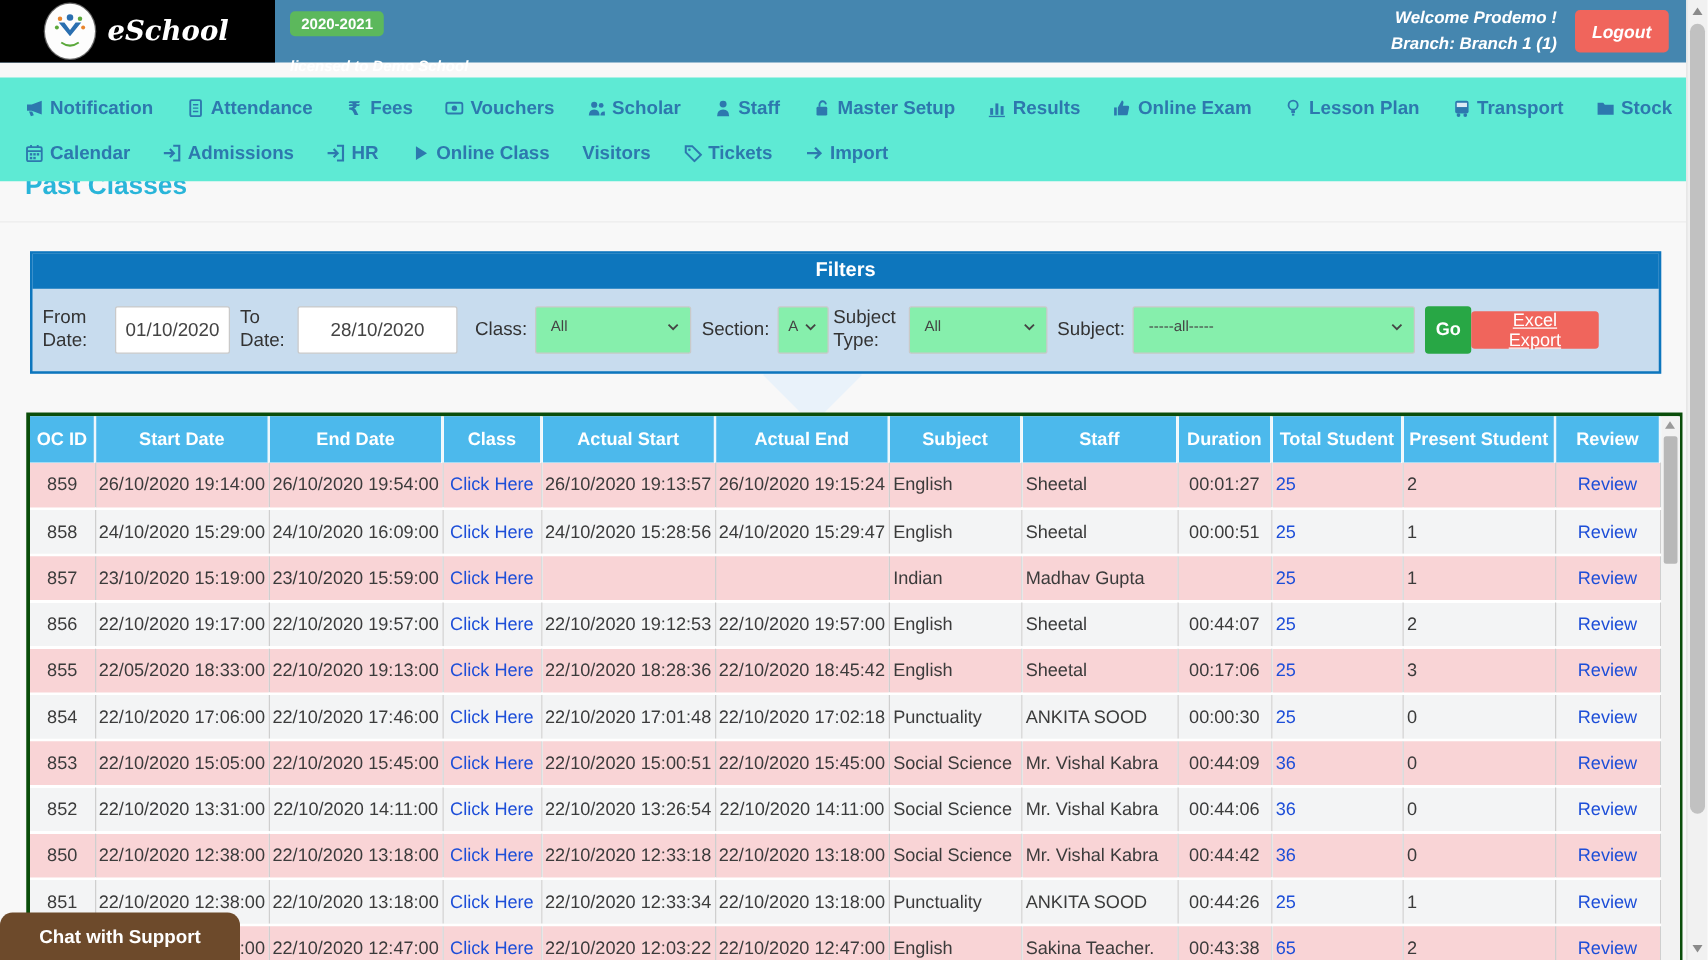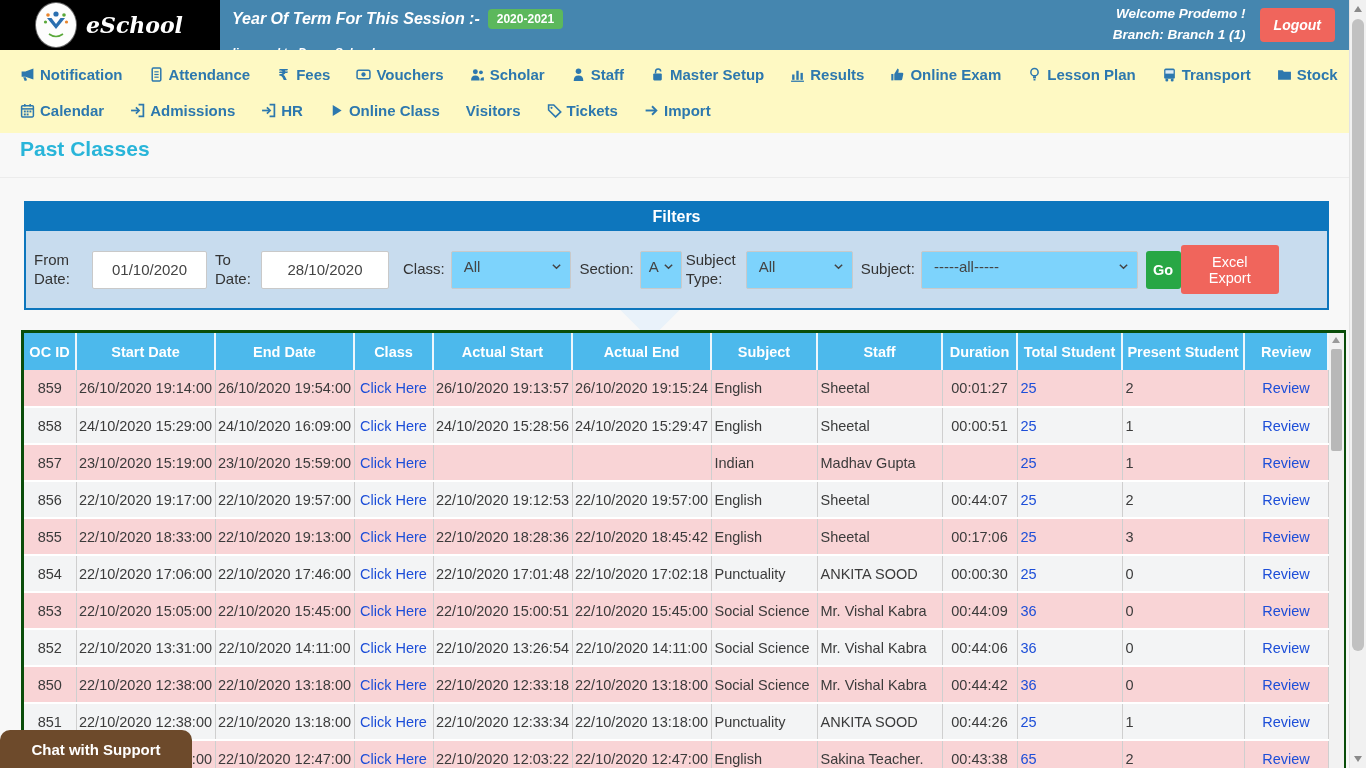--- a/index.html
+++ b/index.html
@@ -12,42 +12,42 @@
   .brand-name { color:#fff; font-size:22px; font-style:italic; font-weight:bold; font-family:"DejaVu Serif","Liberation Serif",serif; }
   .session-block { flex:0 0 auto; padding:9px 0 0 12px; color:#fff; }
   .session-line1 { font-size:16px; font-weight:bold; font-style:italic; display:flex; align-items:center; gap:8px; }
   .session-badge { background:#5cb85c; color:#fff; font-size:12px; font-weight:bold; padding:3px 9px; border-radius:4px; font-style:normal; }
   .licensed { font-size:12px; font-weight:bold; font-style:italic; margin-top:17px; }
   .header-right { margin-left:auto; display:flex; align-items:center; gap:14px; padding-right:14px; }
   .welcome-box { text-align:right; color:#fff; font-size:13.5px; font-weight:bold; font-style:italic; line-height:1.55; }
   .logout-btn { background:#f0655c; color:#fff; border:none; font-size:14px; font-weight:bold; font-style:italic; padding:9px 14px; border-radius:4px; cursor:pointer; }
 
   
-  .navbar { position:absolute; top:50px; left:0; width:1349px; height:83px; background:#fef9c3; z-index:5; padding:6px 0 0 20px; }
+  .navbar { position:absolute; top:62px; left:0; width:1349px; height:83px; background:#5eead4; z-index:5; padding:6px 0 0 20px; }
   .nav-row { display:flex; align-items:center; height:36px; gap:26px; }
   .nav-item { display:flex; align-items:center; gap:5px; color:#2d78ae; font-size:15px; font-weight:bold; text-decoration:none; cursor:pointer; white-space:nowrap; }
   .nav-item svg { width:15px; height:15px; color:#2d78ae; flex:0 0 auto; }
 
   
   .page-title { position:absolute; top:137px; left:20px; font-size:21px; font-weight:bold; color:#29b5d9; z-index:4; }
   .title-divider { position:absolute; top:177px; left:0; width:1349px; border-top:1px solid #ececec; }
 
   
   .diamond { position:absolute; left:622px; top:272px; width:56px; height:56px; background:#e9f2fa; transform:rotate(45deg); z-index:1; }
 
   
   .filters-panel { position:absolute; top:201px; left:24px; width:1305px; z-index:2; border:2px solid #0d76bd; background:#c8dcee; }
   .filters-header { height:28px; background:#0d76bd; color:#fff; font-size:16px; font-weight:bold; text-align:center; line-height:28px; }
   .filters-body { display:flex; align-items:center; padding:14px 12px 14px 8px; }
   .f-label { font-size:15px; color:#333; line-height:1.25; flex:0 0 auto; }
   .f-input { height:38px; background:#fff; border:1px solid #c9c9c9; border-radius:2px; font-size:15px; color:#444; text-align:center; font-family:inherit; }
-  .f-select { height:38px; background:#7dd3fc; border:1px solid #c9c9c9; border-radius:2px; display:flex; align-items:center; justify-content:space-between; padding:0 8px 6px 12px; font-size:15px; color:#444; cursor:pointer; }
+  .f-select { height:38px; background:#86efac; border:1px solid #c9c9c9; border-radius:2px; display:flex; align-items:center; justify-content:space-between; padding:0 8px 6px 12px; font-size:12px; color:#444; cursor:pointer; }
   .f-select svg { width:11px; height:11px; color:#444; flex:0 0 auto; margin-left:4px; }
   .go-btn { height:38px; width:38px; background:#28a745; border:none; border-radius:3px; color:#fff; font-size:14.5px; font-weight:bold; cursor:pointer; margin-left:8px; }
-  .excel-btn { height:49px; background:#f0655c; border:none; border-radius:3px; color:#fff; font-size:14.5px; padding:0 12px; cursor:pointer; margin-left:auto; margin-right:36px; }
+  .excel-btn { height:30px; background:#f0655c; border:none; border-radius:3px; color:#fff; font-size:14.5px; padding:0 12px; cursor:pointer; margin-left:auto; margin-right:36px;text-decoration:underline; }
 
   
   .table-wrap { position:absolute; top:330px; left:21px; width:1325px; border:3px solid #0a4d0a; background:#fff; display:flex; z-index:3; }
   table { border-collapse:collapse; table-layout:fixed; width:1304px; }
   th { background:#4cb9ec; color:#fff; font-size:14.5px; font-weight:bold; height:37px; border-right:2px solid #eef7fc; text-align:center; overflow:hidden; }
   td { height:37px; font-size:14.5px; color:#3b3b3b; border-right:1px solid #cfcfcf; border-bottom:2px solid #fff; overflow:hidden; white-space:nowrap; }
   tr.r-pink td { background:#f9d4d6; }
   tr.r-gray td { background:#f3f4f5; }
   td.al-c { text-align:center; }
   td.al-l { text-align:left; padding-left:3px; }
@@ -80,21 +80,20 @@
         <circle cx="23" cy="7" r="1.8" fill="#5aa83a"></circle>
         <circle cx="4.5" cy="14" r="1.6" fill="#5aa83a"></circle>
         <circle cx="25.5" cy="14" r="1.6" fill="#e8842c"></circle>
         <path d="M8 26 q7 5 14 0" stroke="#5aa83a" stroke-width="1.6" fill="none"></path>
       </svg>
     </span>
     <span class="brand-name">eSchool</span>
   </div>
   <div class="session-block">
     <div class="session-line1">
-      <span>Year Of Term For This Session :-</span>
       <span class="session-badge">2020-2021</span>
     </div>
     <div class="licensed">licensed to Demo School</div>
   </div>
   <div class="header-right">
     <div class="welcome-box">
       <div>Welcome Prodemo !</div>
       <div>Branch: Branch 1 (1)</div>
     </div>
     <button class="logout-btn">Logout</button>
@@ -260,21 +259,21 @@
 
 <div class="page-title">Past Classes</div>
 <div class="title-divider"></div>
 
 <div class="diamond"></div>
 
 <div class="filters-panel">
   <div class="filters-header">Filters</div>
   <div class="filters-body">
     <span class="f-label" style="width:58px;">From Date:</span>
-    <input class="f-input" style="width: 115px;" readonly="" value="01/10/2020">
+    <input class="f-input" style="width: 92px;" readonly="" value="01/10/2020">
     <span class="f-label" style="width:46px; margin-left:8px;">To Date:</span>
     <input class="f-input" style="width: 128px;" readonly="" value="28/10/2020">
     <span class="f-label" style="margin-left:14px; margin-right:6px;">Class:</span>
     <div class="f-select" style="width:130px;">
       <span>All</span>
       <svg viewBox="0 0 12 12">
           <path d="M2 4 L6 8 L10 4" stroke="currentColor" stroke-width="1.6" fill="none"></path>
         </svg>
     </div>
     <span class="f-label" style="margin-left:8px; margin-right:6px;">Section:</span>
@@ -387,21 +386,21 @@
           <td class="al-c">22/10/2020 19:57:00</td>
           <td class="al-l">English</td>
           <td class="al-l">Sheetal</td>
           <td class="al-c">00:44:07</td>
           <td class="al-l"><a>25</a></td>
           <td class="al-l">2</td>
           <td class="al-c"><a>Review</a></td>
         </tr>
         <tr class="r-pink">
           <td class="al-c">855</td>
-          <td class="al-c">22/10/2020 18:33:00</td>
+          <td class="al-c">22/05/2020 18:33:00</td>
           <td class="al-c">22/10/2020 19:13:00</td>
           <td class="al-c"><a>Click Here</a></td>
           <td class="al-c">22/10/2020 18:28:36</td>
           <td class="al-c">22/10/2020 18:45:42</td>
           <td class="al-l">English</td>
           <td class="al-l">Sheetal</td>
           <td class="al-c">00:17:06</td>
           <td class="al-l"><a>25</a></td>
           <td class="al-l">3</td>
           <td class="al-c"><a>Review</a></td>

